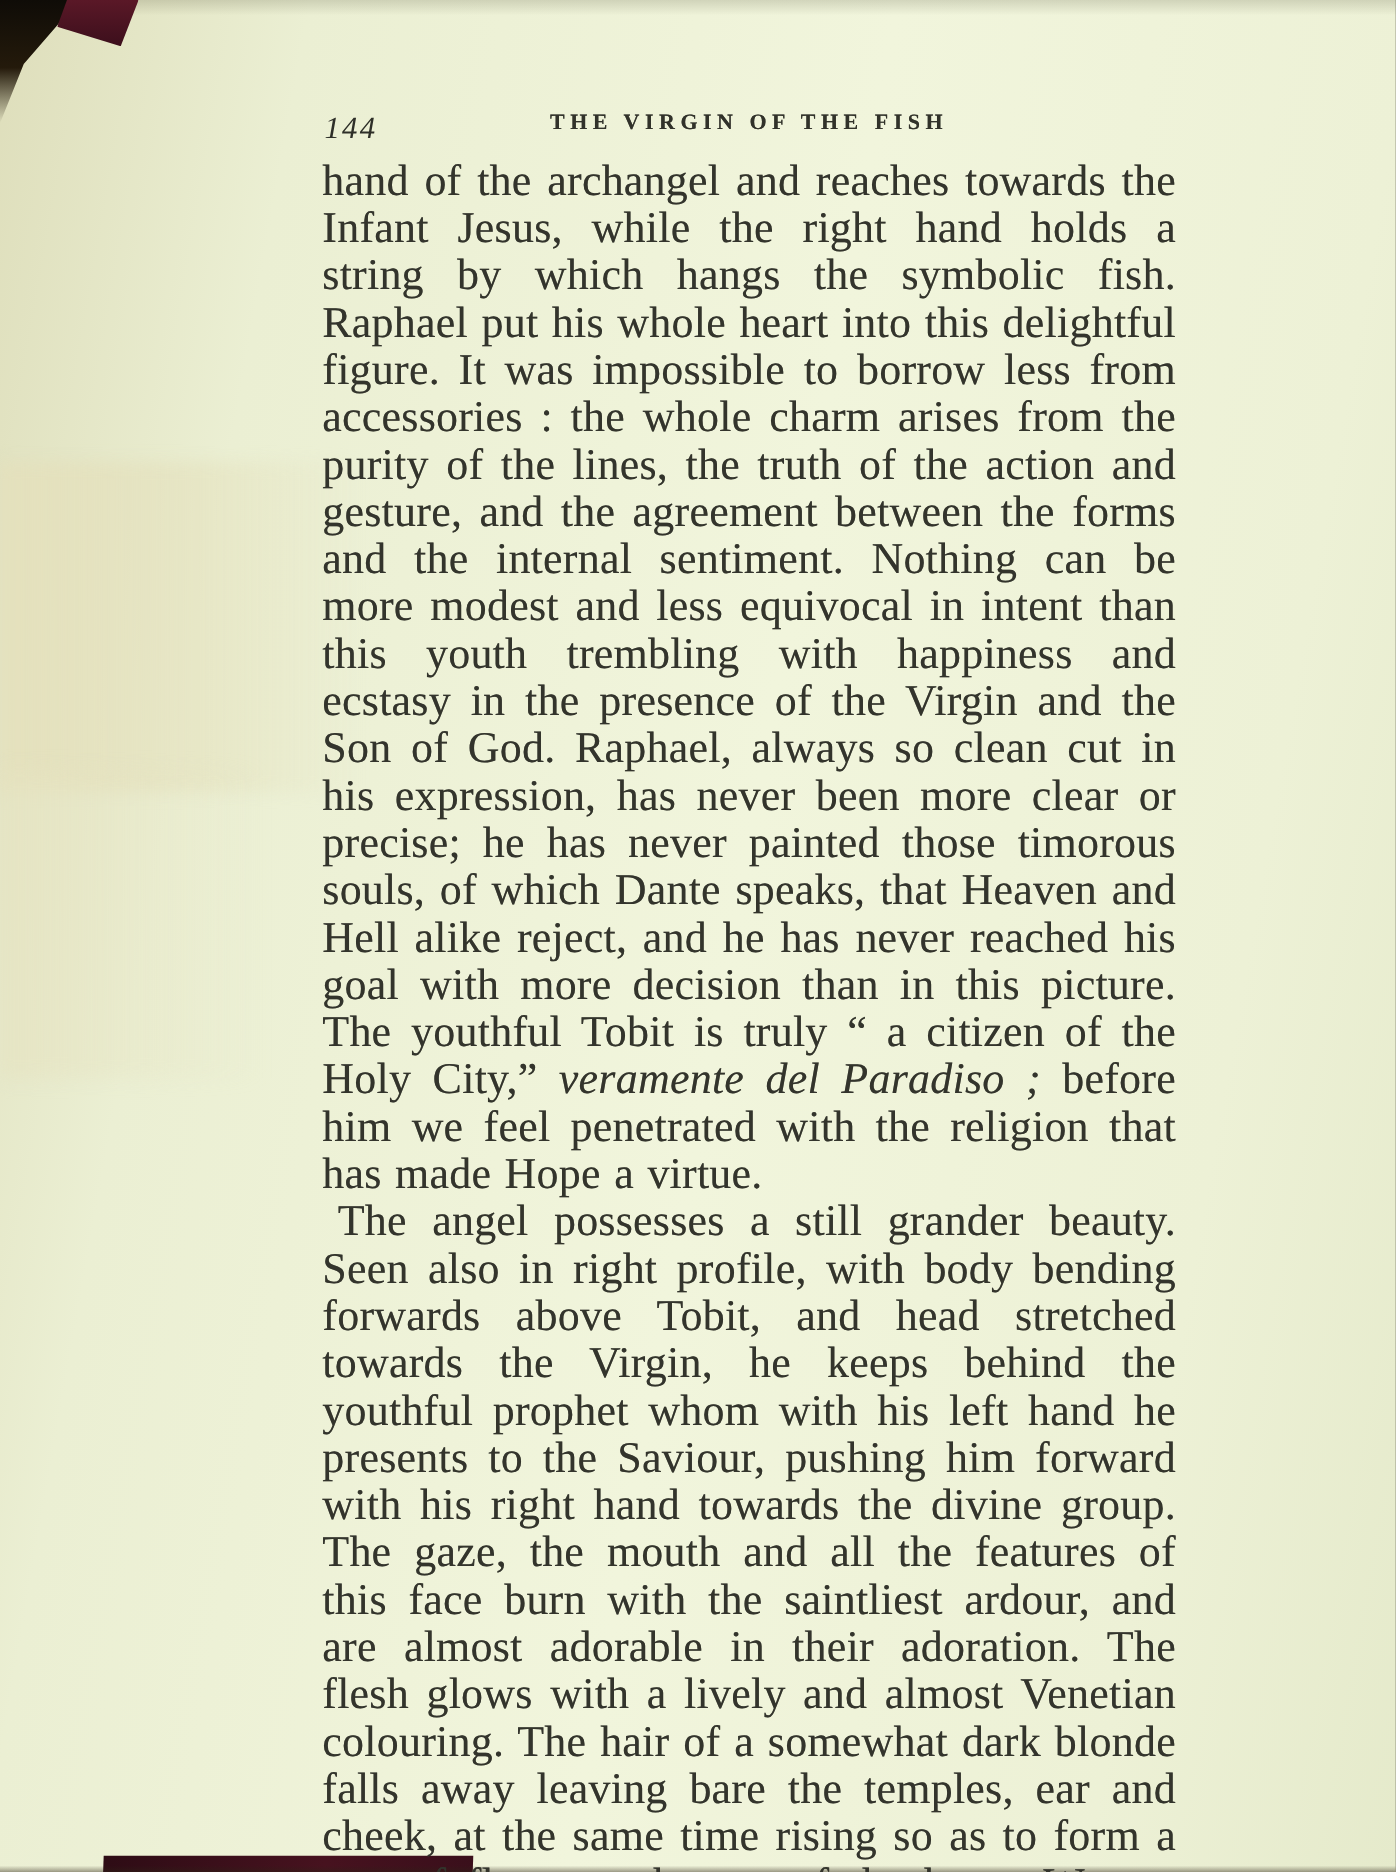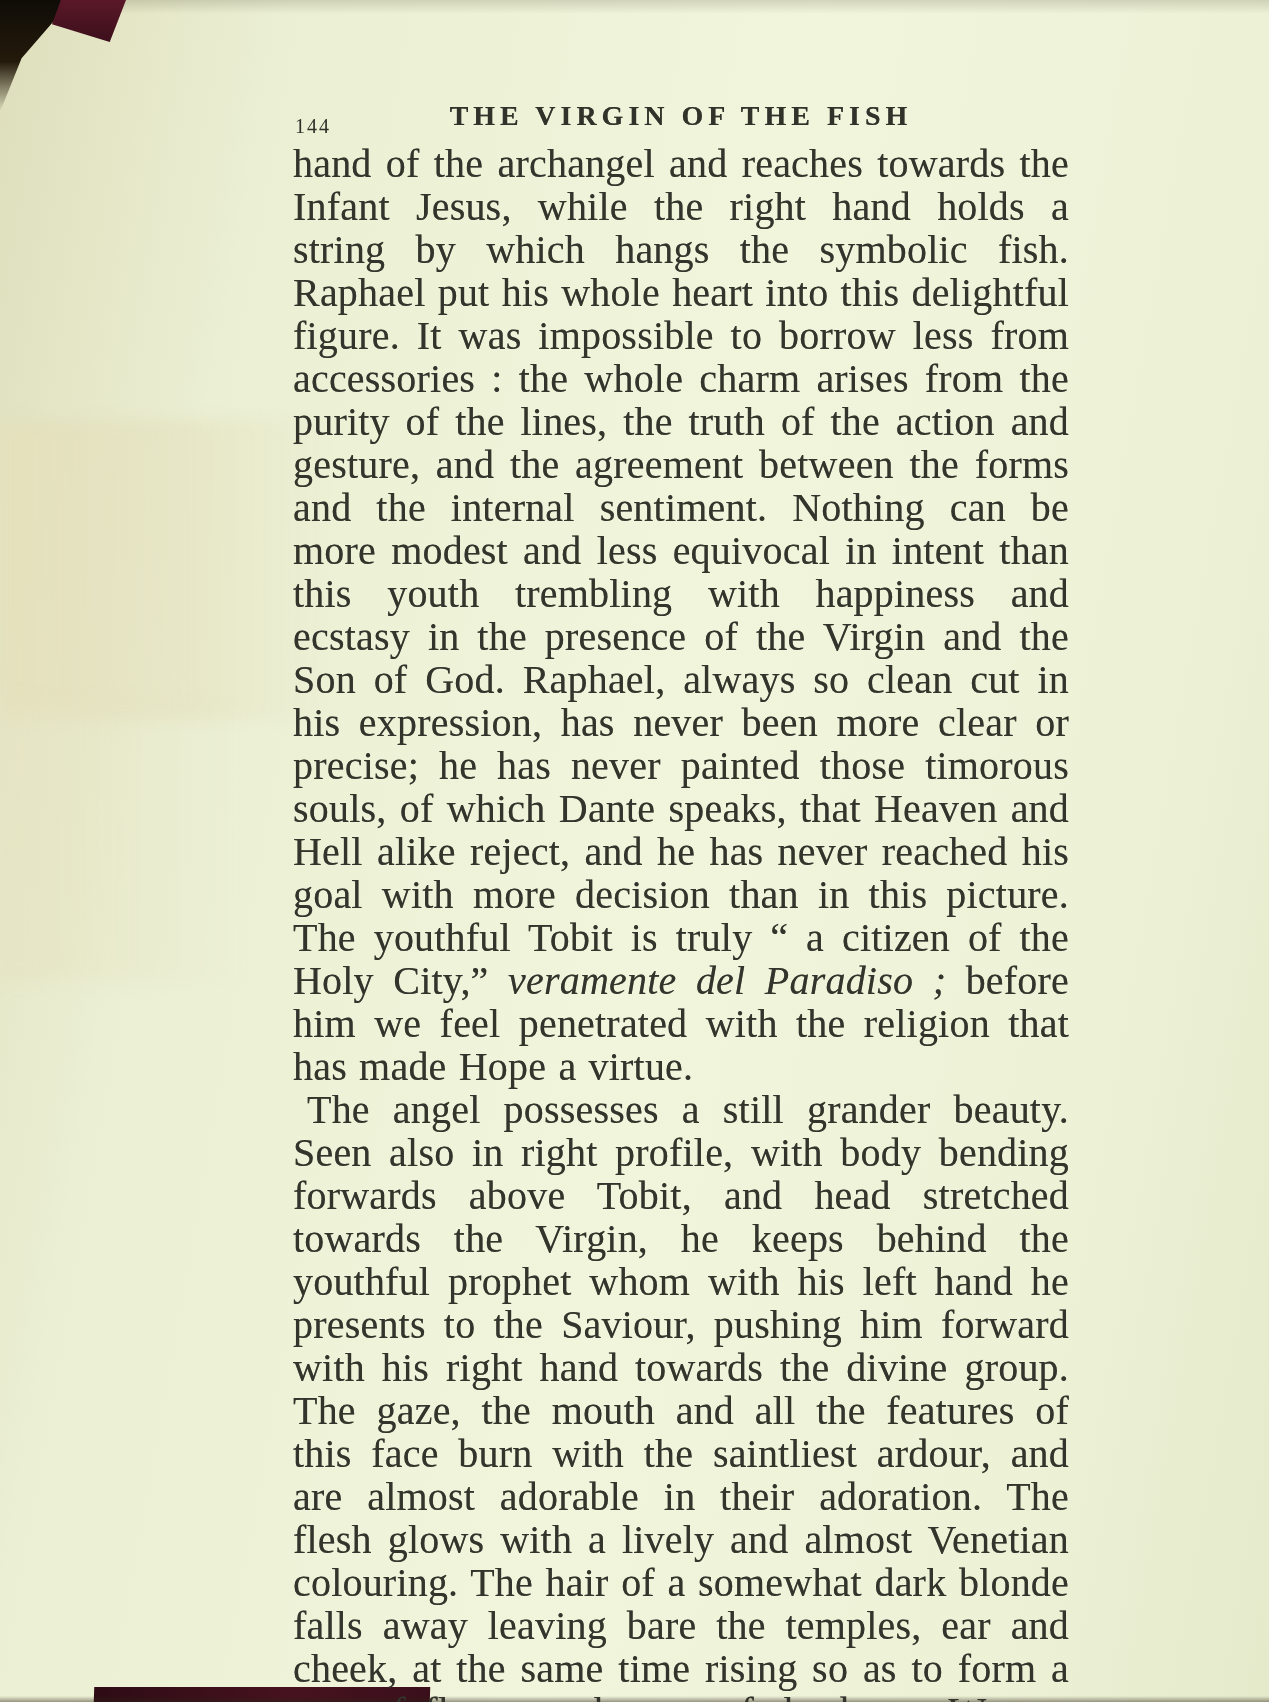--- a/index.html
+++ b/index.html
@@ -58,26 +58,26 @@
   .smudge2 {
     position:absolute; left:0; top:700px; width:240px; height:280px;
     background:linear-gradient(90deg, rgba(230,227,193,.65) 0%, rgba(230,227,193,0) 100%);
     filter:blur(8px);
   }
 
   .page-head {
     position:absolute; left:293px; top:96px; width:776px; height:44px;
   }
   .page-number {
-    position:absolute; left:2px; top:19px;
-    font-size:20px; letter-spacing:2px; color:#2e2f28;
+    position:absolute; left:2px; top:5px;
+    font-size:28px; letter-spacing:2px; color:#2e2f28;font-style:italic;
   }
   .running-title {
     display:block; width:100%; text-align:center;
-    font-size:28px; font-weight:700; letter-spacing:5px;
+    font-size:20px; font-weight:700; letter-spacing:5px;
     color:#31322a; padding-top:4px;
     text-shadow:0 0 .5px rgba(49,50,42,.7);
   }
 
   .text-block {
     position:absolute; left:293px; top:142px; width:776px;
     font-size:40px; line-height:43px;
     text-align:justify;
     color:#33342c;
     word-spacing:2px;

